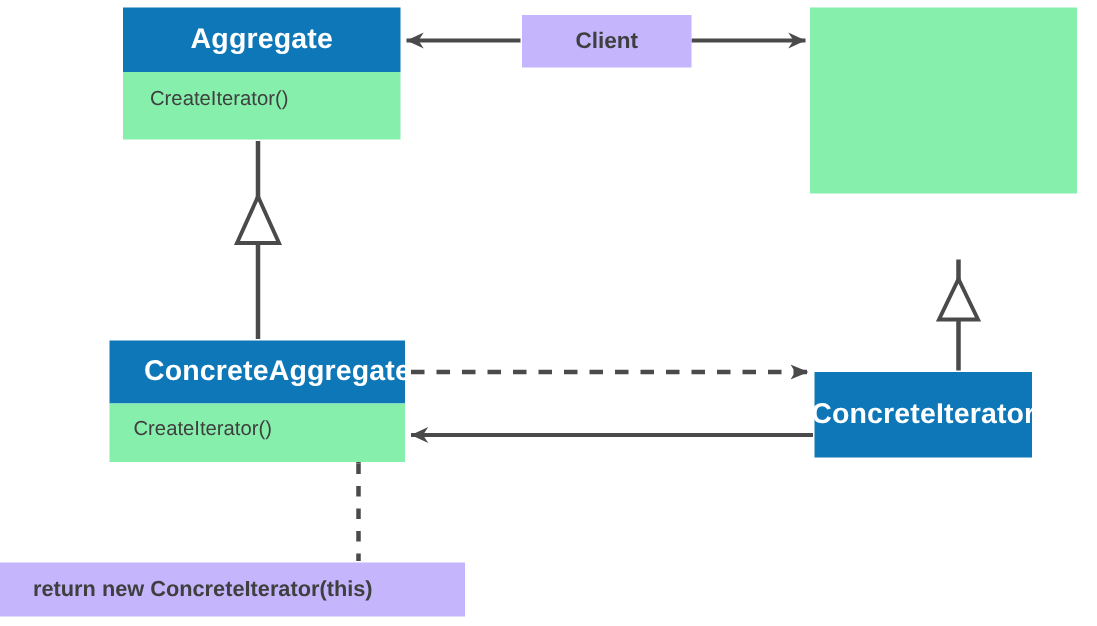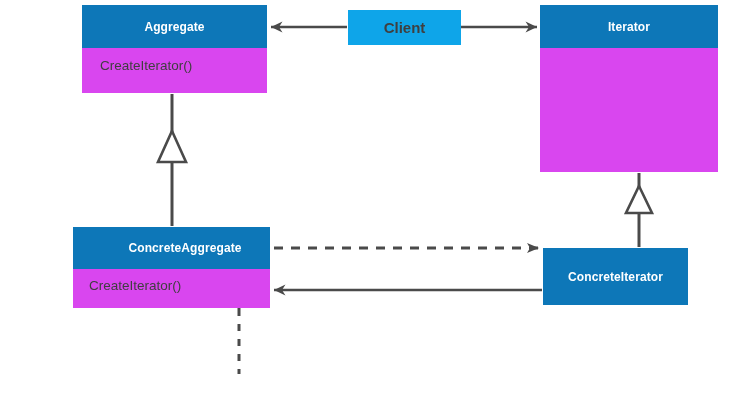--- a/index.html
+++ b/index.html
@@ -17,43 +17,43 @@
   }
   
   .uml-class {
     position: absolute;
     box-sizing: border-box;
   }
   .uml-header {
     background: #0d77b8;
     color: #ffffff;
     font-weight: bold;
-    font-size: 12px;
+    font-size: 19px;
     text-align: center;
     letter-spacing: 0.1px;
     display: flex;
     align-items: center;
     justify-content: center;
     box-sizing: border-box;
   }
   .uml-body {
-    background: #d946ef;
+    background: #86efac;
     color: #3f3f3f;
     font-size: 13.5px;
     box-sizing: border-box;
     padding: 9px 0 0 18px;
   }
   .uml-op {
     line-height: 18px;
     white-space: nowrap;
   }
   
   .plain-box {
     position: absolute;
-    background: #0ea5e9;
+    background: #c4b5fd;
     color: #3f3f3f;
     box-sizing: border-box;
     display: flex;
     align-items: center;
     justify-content: center;
     font-weight: bold;
   }
   .note-box {
     justify-content: flex-start;
     padding-left: 22px;
@@ -120,30 +120,32 @@
     <div class="uml-body" style="height:45px;">
       <div class="uml-op">CreateIterator()</div>
     </div>
   </div>
 
   <div class="plain-box" style="left:348px; top:10px; width:113px; height:35px; font-size:15px;">
     <span>Client</span>
   </div>
 
   <div class="uml-class" style="left:540px; top:5px; width:178px; height:167px;">
-    <div class="uml-header" style="height:43px;">Iterator</div>
     <div class="uml-body" style="height:124px; padding-top:11px; padding-left:16px;">
     </div>
   </div>
 
   <div class="uml-class" style="left:73px; top:227px; width:197px; height:81px;">
     <div class="uml-header" style="height:42px;padding-left:27px;">ConcreteAggregate</div>
     <div class="uml-body" style="height:39px; padding-top:8px; padding-left:16px;">
       <div class="uml-op">CreateIterator()</div>
     </div>
   </div>
 
   <div class="uml-class" style="left:543px; top:248px; width:145px; height:57px;">
     <div class="uml-header" style="height:57px;">ConcreteIterator</div>
   </div>
 
+  <div class="plain-box note-box" style="left:0px; top:375px; width:310px; height:36px;">
+    <span>return new ConcreteIterator(this)</span>
+  </div>
 
 </div>
 
 </body></html>

